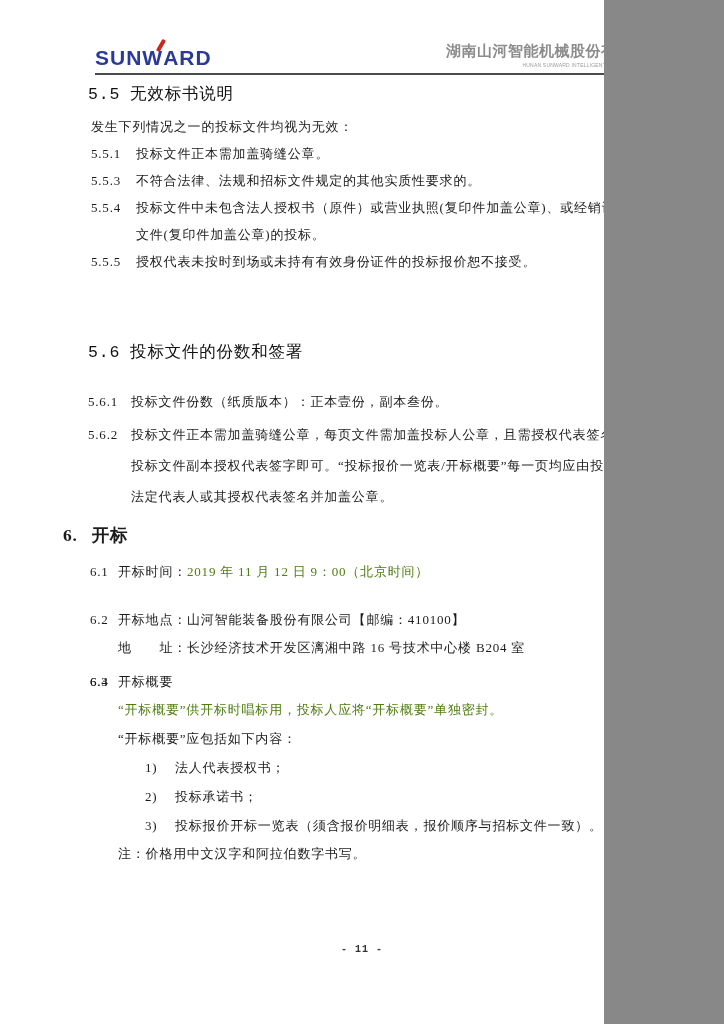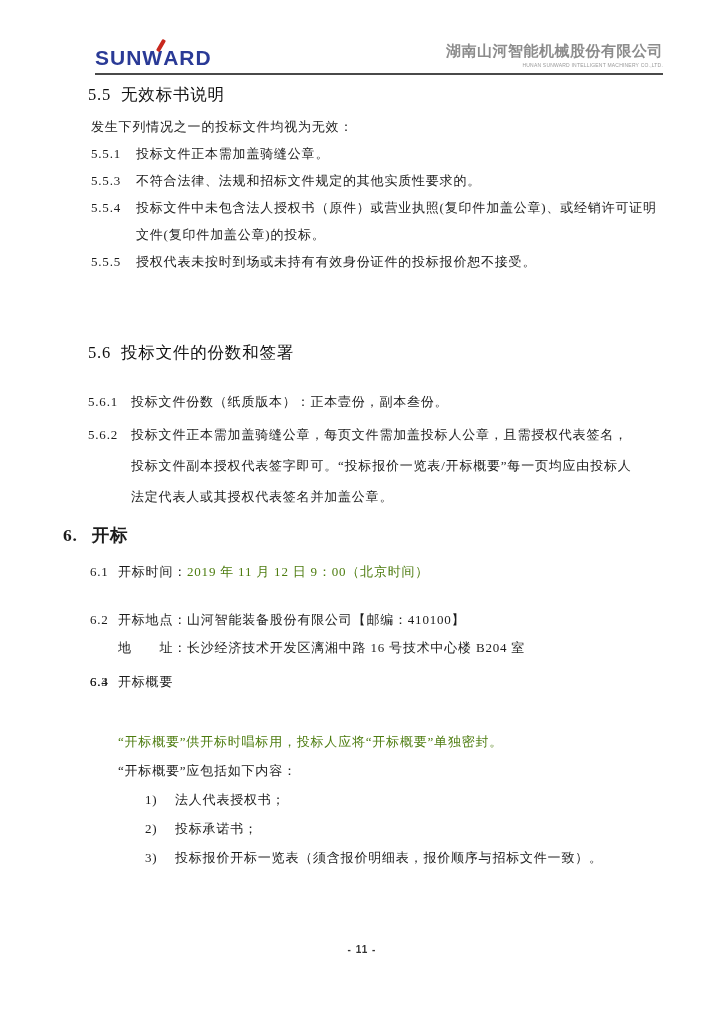--- a/index.html
+++ b/index.html
@@ -1,17 +1,17 @@
 <!DOCTYPE html>
 <html><head>
 <meta charset="utf-8">
 <style>
   html, body { margin: 0; padding: 0; background: #888; }
   .page {
-    width: 724px; height: 1024px; background: #ffffff;
+    width: 604px; height: 1024px; background: #ffffff;
     position: relative; overflow: hidden;
     font-family: "Liberation Serif", "DejaVu Serif", serif;
     color: #1c1c1c;
   }
 
   
   .header {
     position: absolute; left: 95px; top: 42px; width: 568px;
     display: flex; justify-content: space-between; align-items: flex-end;
     padding-bottom: 5px; border-bottom: 2px solid #4a4a4a;
@@ -26,21 +26,21 @@
     content: ""; position: absolute; right: 0px; top: -8px;
     width: 4px; height: 13px; background: #c8281e;
     transform: rotate(30deg); border-radius: 1px;
   }
   .company { text-align: right; font-family: "Liberation Sans", "DejaVu Sans", sans-serif; }
   .company-cn { font-size: 15px; font-weight: bold; color: #8c8c8c; letter-spacing: 0.5px; }
   .company-en { font-size: 5px; color: #9a9a9a; letter-spacing: 0.2px; margin-top: 1px; }
 
   
   .sec { position: absolute; left: 63px; width: 600px; font-size: 13px; letter-spacing: 0.8px; }
-  .h2 { font-size: 16.5px; line-height: 26px; padding-left: 25px; color: #111; }
+  .h2 { font-size: 16.5px; line-height: 26px; padding-left: 25px; color: #111; font-family: Liberation Mono, monospace; }
   .h2 .hnum { margin-right: 10px; }
   .red { color: #4d7c0f; }
 
   
   .sec55 { top: 82px; }
   .sec55 .h2 { margin-bottom: 5px; }
   .intro55 { padding-left: 28px; line-height: 27px; }
   .i55 { position: relative; padding-left: 73px; line-height: 27px; max-width: 527px; }
   .i55 .num { position: absolute; left: 28px; }
 
@@ -64,21 +64,21 @@
   .i63 { max-width: 567px; }
   .i63 .wrap { display: block; max-width: 512px; }
   .li6 { position: relative; padding-left: 112px; line-height: 29px; }
   .li6 .num { position: absolute; left: 82px; }
   .note6 { padding-left: 55px; line-height: 28px; }
 
   
   .footer {
     position: absolute; top: 944px; left: 0; width: 724px;
     text-align: center; font-size: 10px; color: #333;
-    font-family: Liberation Sans, sans-serif;
+    font-family: Liberation Mono, monospace;
     font-weight: bold; letter-spacing: 1px;
   }
 </style>
 </head>
 <body>
 
 <div class="page">
 
   <div class="header">
     <div class="logo"><span>SUN</span><span class="logo-w"><span>W</span></span><span>ARD</span></div>
@@ -109,24 +109,25 @@
     <div class="i6 mb5"><span class="num">6.1</span><span>开标时间：</span><span class="red">2019 年 11 月 12 日 9：00（北京时间）</span></div>
 
     <div class="i6"><span class="num">6.2</span><span>开标地点：</span><span>山河智能装备股份有限公司</span><span class="postcode">【邮编：410100】</span></div>
     <div class="i6 mb6"><span class="addr-label">地　　址：</span><span>长沙经济技术开发区漓湘中路 16 号技术中心楼 B204 室</span></div>
 
     <div class="i6 i63">
         <span class="num">6.3</span>
       </div>
 
     <div class="i6"><span class="num">6.4</span><span>开标概要</span></div>
-    <div class="i6 red" style="margin-bottom:1px;margin-top:32px;"><span>“开标概要”供开标时唱标用，投标人应将“开标概要”单独密封。</span></div>
+    <div class="i6 red" style="margin-bottom:1px;"><span>“开标概要”供开标时唱标用，投标人应将“开标概要”单独密封。</span></div>
     <div class="i6"><span>“开标概要”应包括如下内容：</span></div>
 
     <div class="li6"><span class="num">1)</span><span>法人代表授权书；</span></div>
     <div class="li6"><span class="num">2)</span><span>投标承诺书；</span></div>
     <div class="li6"><span class="num">3)</span><span>投标报价开标一览表（须含报价明细表，报价顺序与招标文件一致）。</span></div>
 
+    <div class="note6">注：价格用中文汉字和阿拉伯数字书写。</div>
   </div>
 
   <div class="footer"><span>- 11 -</span></div>
 
 </div>
 
 </body></html>

